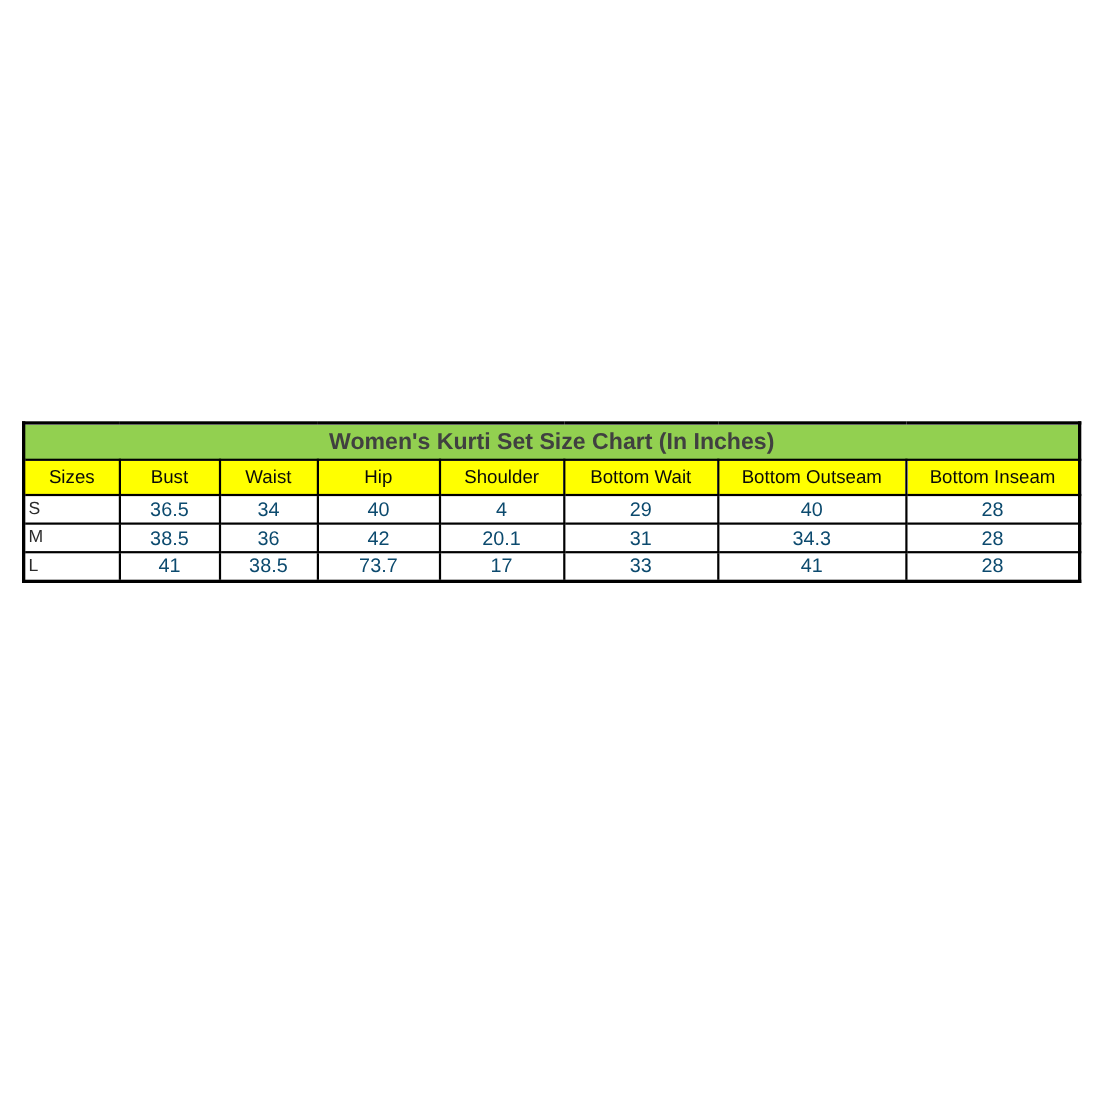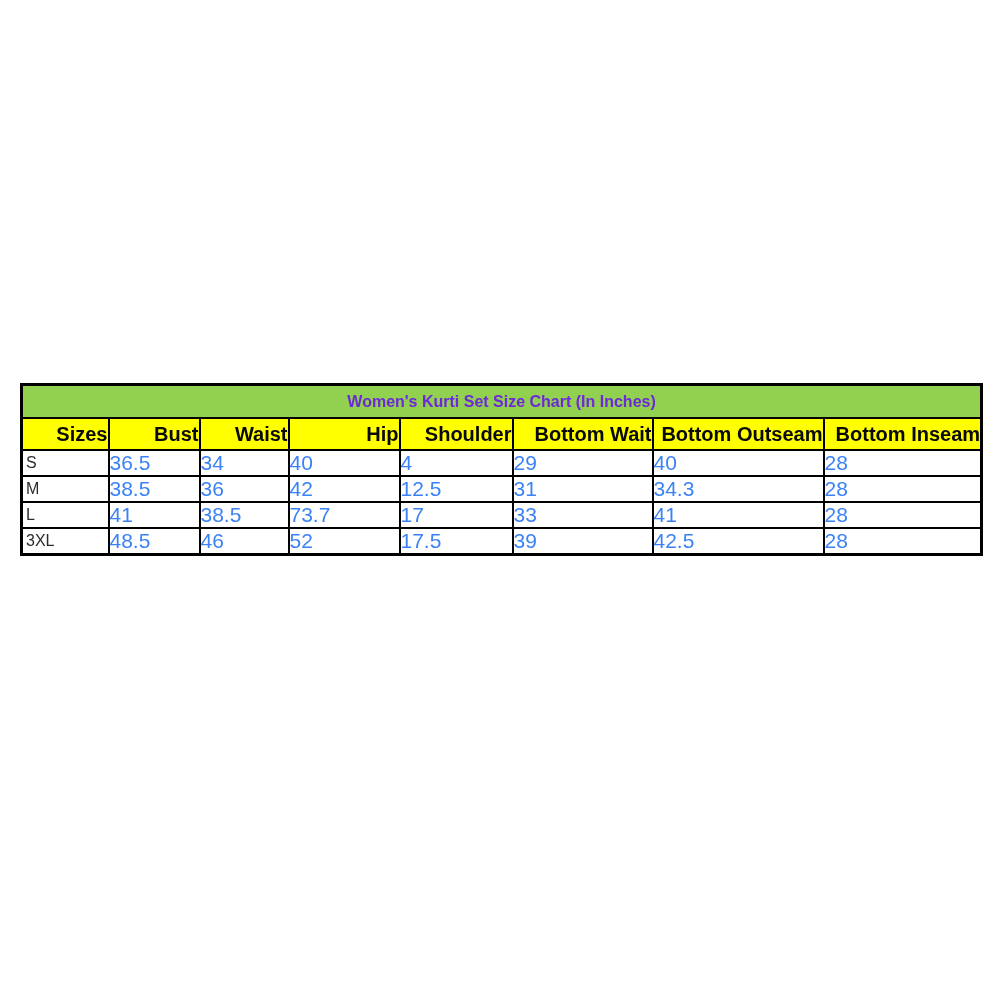--- a/index.html
+++ b/index.html
@@ -30,40 +30,40 @@
     overflow: hidden;
     white-space: nowrap;
     vertical-align: middle;
     padding: 0;
   }
   .title-row td {
     height: 31px;
     background: #92D050;
     text-align: center;
     font-weight: bold;
-    font-size: 16px;
-    color: #6d28d9;
+    font-size: 21px;
+    color: #404040;
   }
   .header-row th {
     height: 30px;
     background: #FFFF00;
-    text-align: right;
-    font-weight: bold;
-    font-size: 20px;
+    text-align: center;
+    font-weight: normal;
+    font-size: 17px;
     color: #0a0a0a;
     padding-left: 4px;
   }
   .data-row {
     height: 26px;
   }
   .data-row td {
     background: #ffffff;
-    font-size: 21px;
-    color: #3b82f6;
-    text-align: left;
+    font-size: 18px;
+    color: #0c4a6e;
+    text-align: center;
   }
   .data-row td.size-label {
     text-align: left;
     padding-left: 3px;
     font-size: 16px;
     color: #2b2b2b;
   }
 </style>
 </head>
 <body>
@@ -102,40 +102,30 @@
         <td>4</td>
         <td>29</td>
         <td>40</td>
         <td>28</td>
       </tr>
       <tr class="data-row">
         <td class="size-label">M</td>
         <td>38.5</td>
         <td>36</td>
         <td>42</td>
-        <td>12.5</td>
+        <td>20.1</td>
         <td>31</td>
         <td>34.3</td>
         <td>28</td>
       </tr>
       <tr class="data-row">
         <td class="size-label">L</td>
         <td>41</td>
         <td>38.5</td>
         <td>73.7</td>
         <td>17</td>
         <td>33</td>
         <td>41</td>
         <td>28</td>
       </tr>
-      <tr class="data-row">
-        <td class="size-label">3XL</td>
-        <td>48.5</td>
-        <td>46</td>
-        <td>52</td>
-        <td>17.5</td>
-        <td>39</td>
-        <td>42.5</td>
-        <td>28</td>
-      </tr>
     </tbody>
   </table>
 </div>
 
 </body></html>

